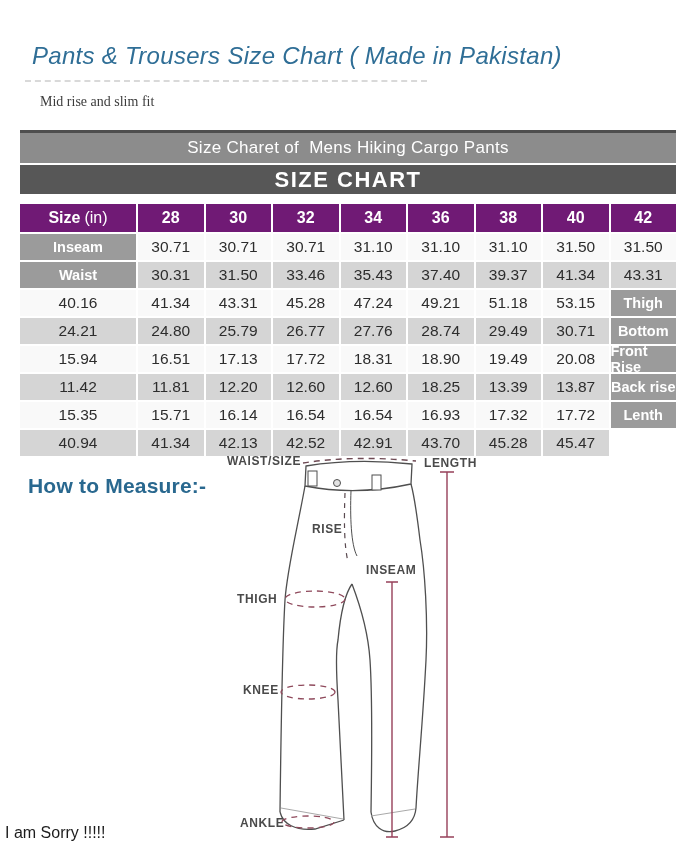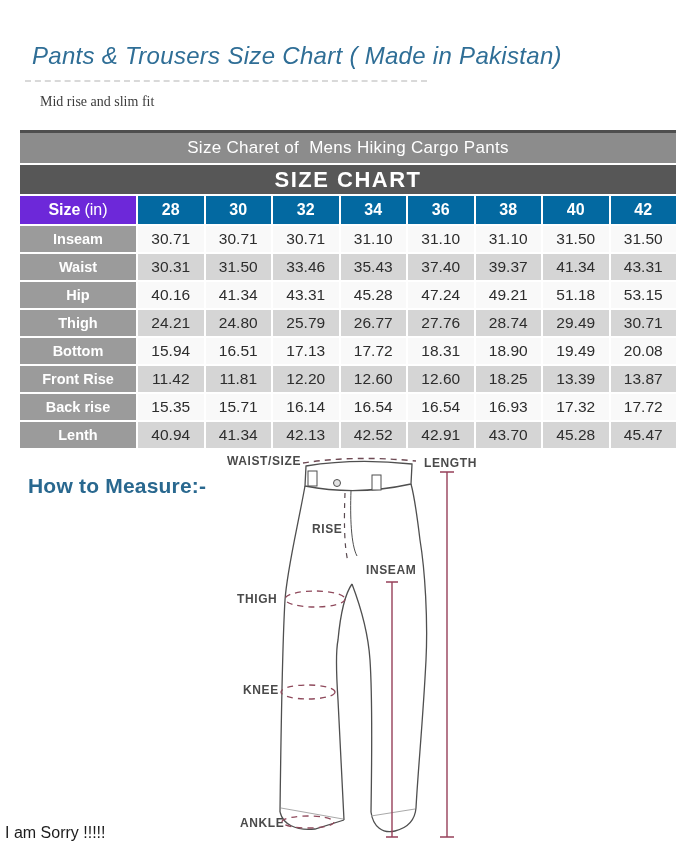--- a/index.html
+++ b/index.html
@@ -24,27 +24,27 @@
     border-top:3px solid #4e4e4e;
   }
   .t-caption{
     height:30px;background:#8c8c8c;color:#ffffff;font-size:17px;letter-spacing:.3px;
     display:flex;align-items:center;justify-content:center;margin-bottom:2px;
     white-space:pre;
   }
   .t-banner{
     height:29px;background:#575757;color:#ffffff;font-size:22px;font-weight:bold;
     letter-spacing:1.5px;display:flex;align-items:center;justify-content:center;
-    margin-bottom:2px;
+    margin-bottom:10px;
   }
   .t-grid{display:grid;grid-template-columns:116px repeat(8,1fr);gap:2px;}
   .t-grid .cell{display:flex;align-items:center;justify-content:center;}
-  .cell-corner{height:28px;background:#6d28d9;color:#ffffff;font-size:16px;}
+  .cell-corner{height:28px;background:#701a75;color:#ffffff;font-size:16px;}
   .cell-corner b{margin-right:4px;}
-  .cell-size{height:28px;background:#0369a1;color:#ffffff;font-weight:bold;font-size:16px;}
+  .cell-size{height:28px;background:#701a75;color:#ffffff;font-weight:bold;font-size:16px;}
   .cell-label{height:26px;background:#9b9b9b;color:#ffffff;font-weight:bold;font-size:14.5px;}
   .cell-val{height:26px;color:#2d2d2d;font-size:15.5px;}
   .row-odd{background:#f9f9f9;}
   .row-even{background:#d5d5d5;}
   .measure-heading{
     position:absolute;left:28px;top:474px;font-size:21px;font-weight:bold;
     color:#29688f;letter-spacing:.2px;
   }
   .footer-note{
     position:absolute;left:5px;top:824px;font-size:16px;color:#1c1c1c;
@@ -97,21 +97,20 @@
       <div class="cell cell-val row-odd">31.50</div>
       <div class="cell cell-label">Waist</div>
       <div class="cell cell-val row-even">30.31</div>
       <div class="cell cell-val row-even">31.50</div>
       <div class="cell cell-val row-even">33.46</div>
       <div class="cell cell-val row-even">35.43</div>
       <div class="cell cell-val row-even">37.40</div>
       <div class="cell cell-val row-even">39.37</div>
       <div class="cell cell-val row-even">41.34</div>
       <div class="cell cell-val row-even">43.31</div>
-      <div class="cell cell-label">Hip</div>
       <div class="cell cell-val row-odd">40.16</div>
       <div class="cell cell-val row-odd">41.34</div>
       <div class="cell cell-val row-odd">43.31</div>
       <div class="cell cell-val row-odd">45.28</div>
       <div class="cell cell-val row-odd">47.24</div>
       <div class="cell cell-val row-odd">49.21</div>
       <div class="cell cell-val row-odd">51.18</div>
       <div class="cell cell-val row-odd">53.15</div>
       <div class="cell cell-label">Thigh</div>
       <div class="cell cell-val row-even">24.21</div>

